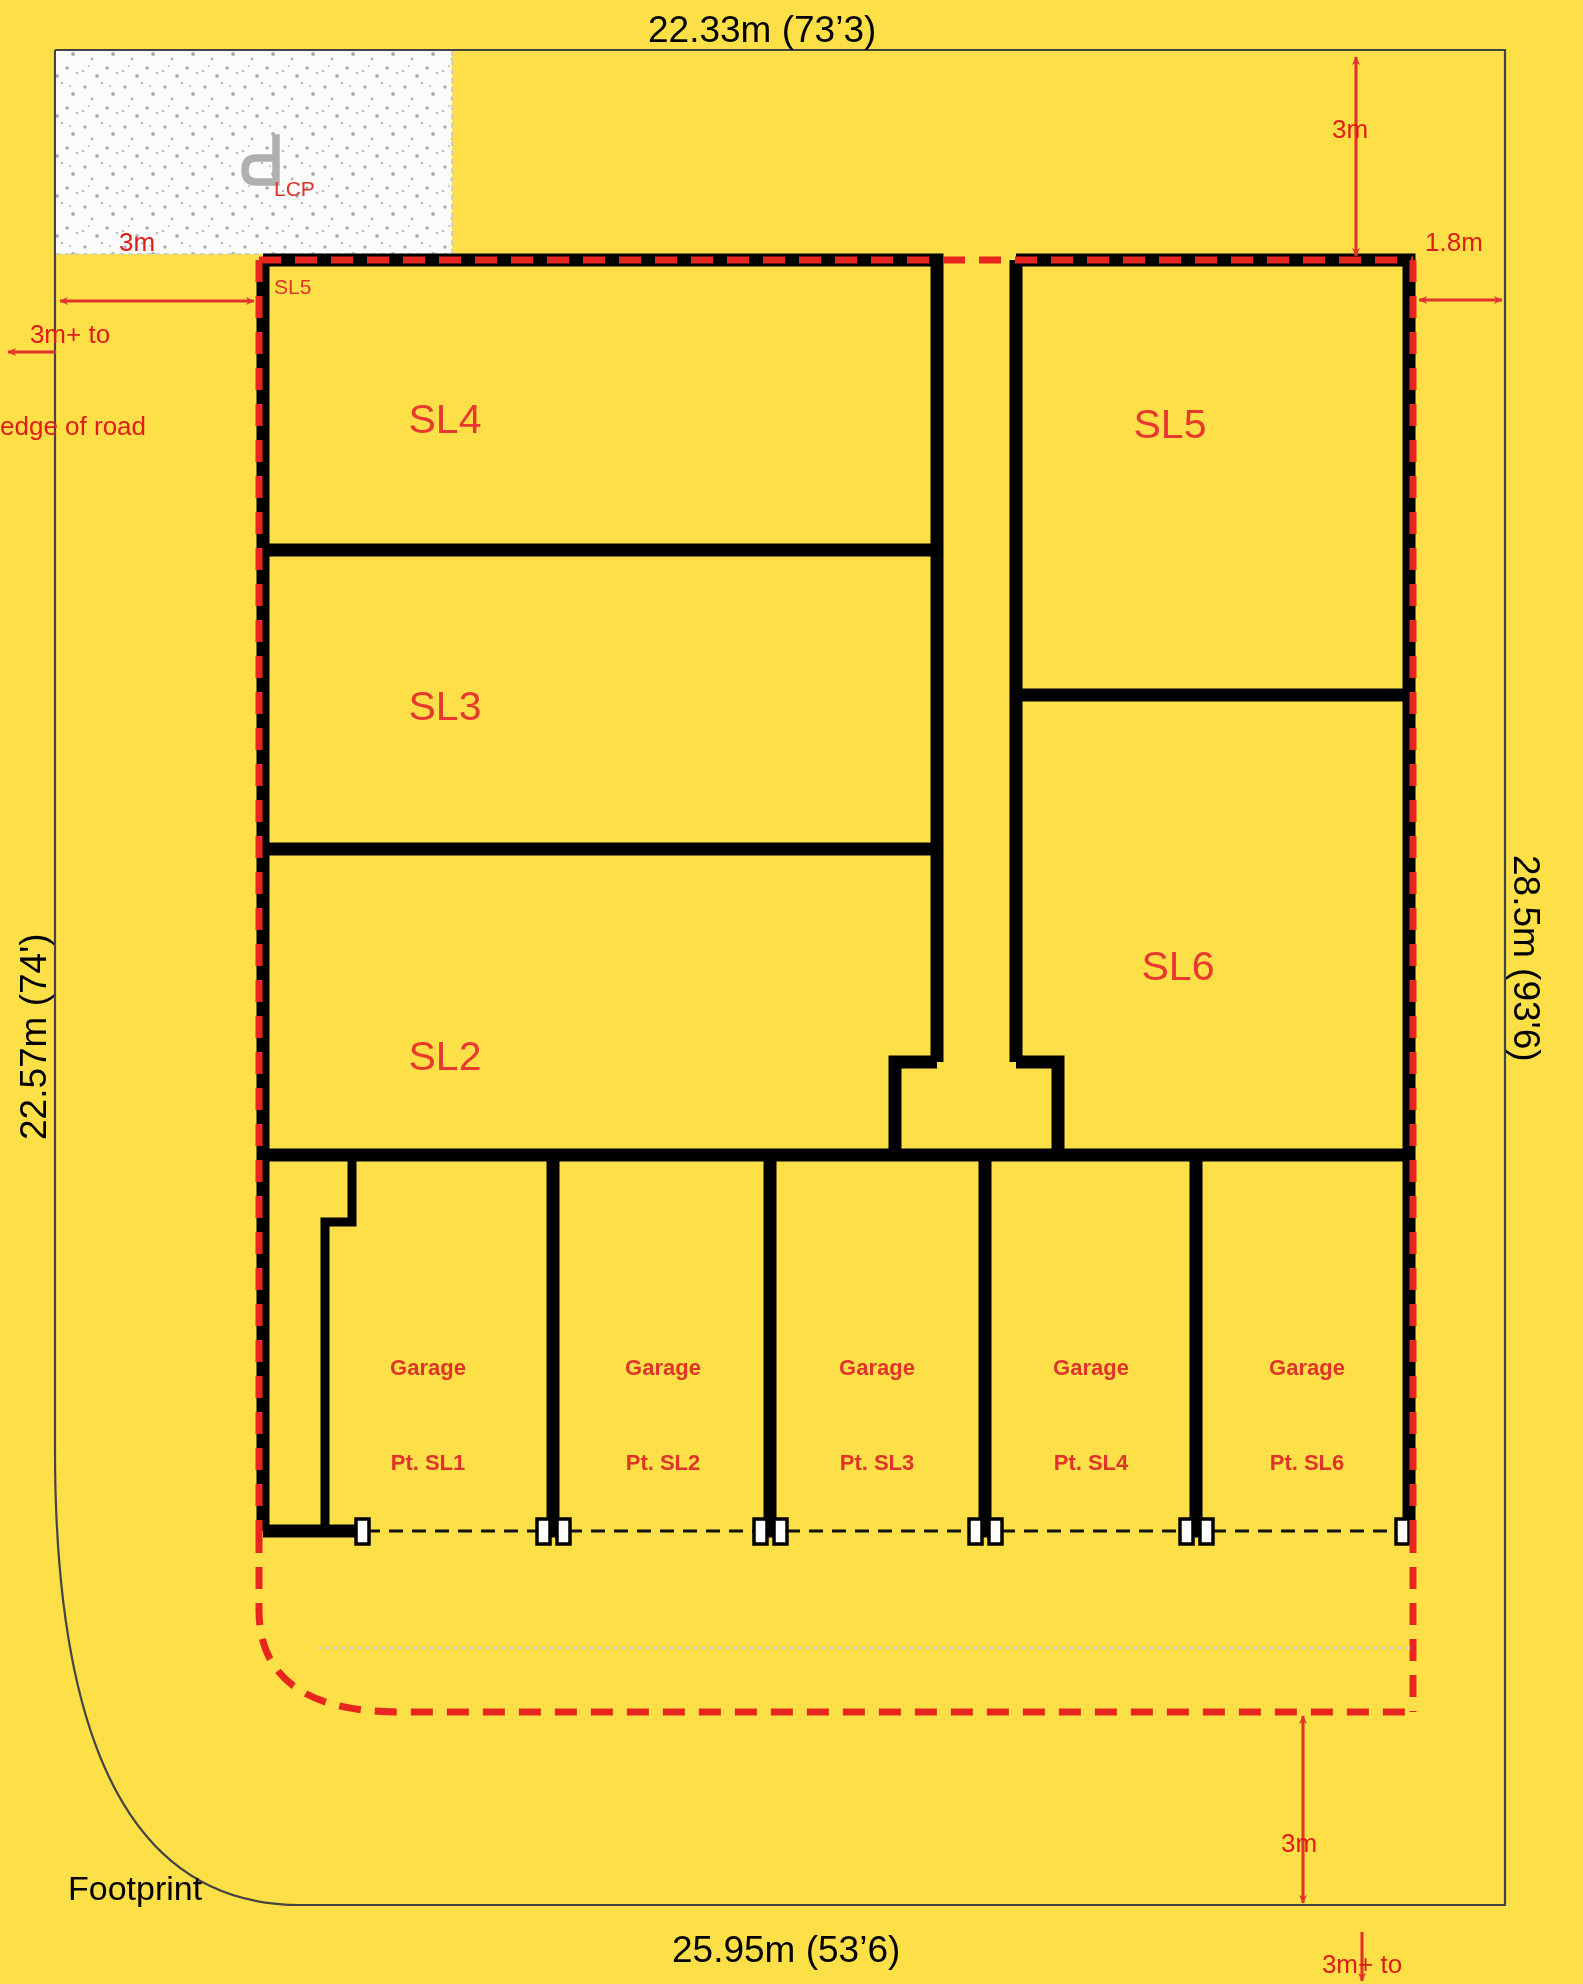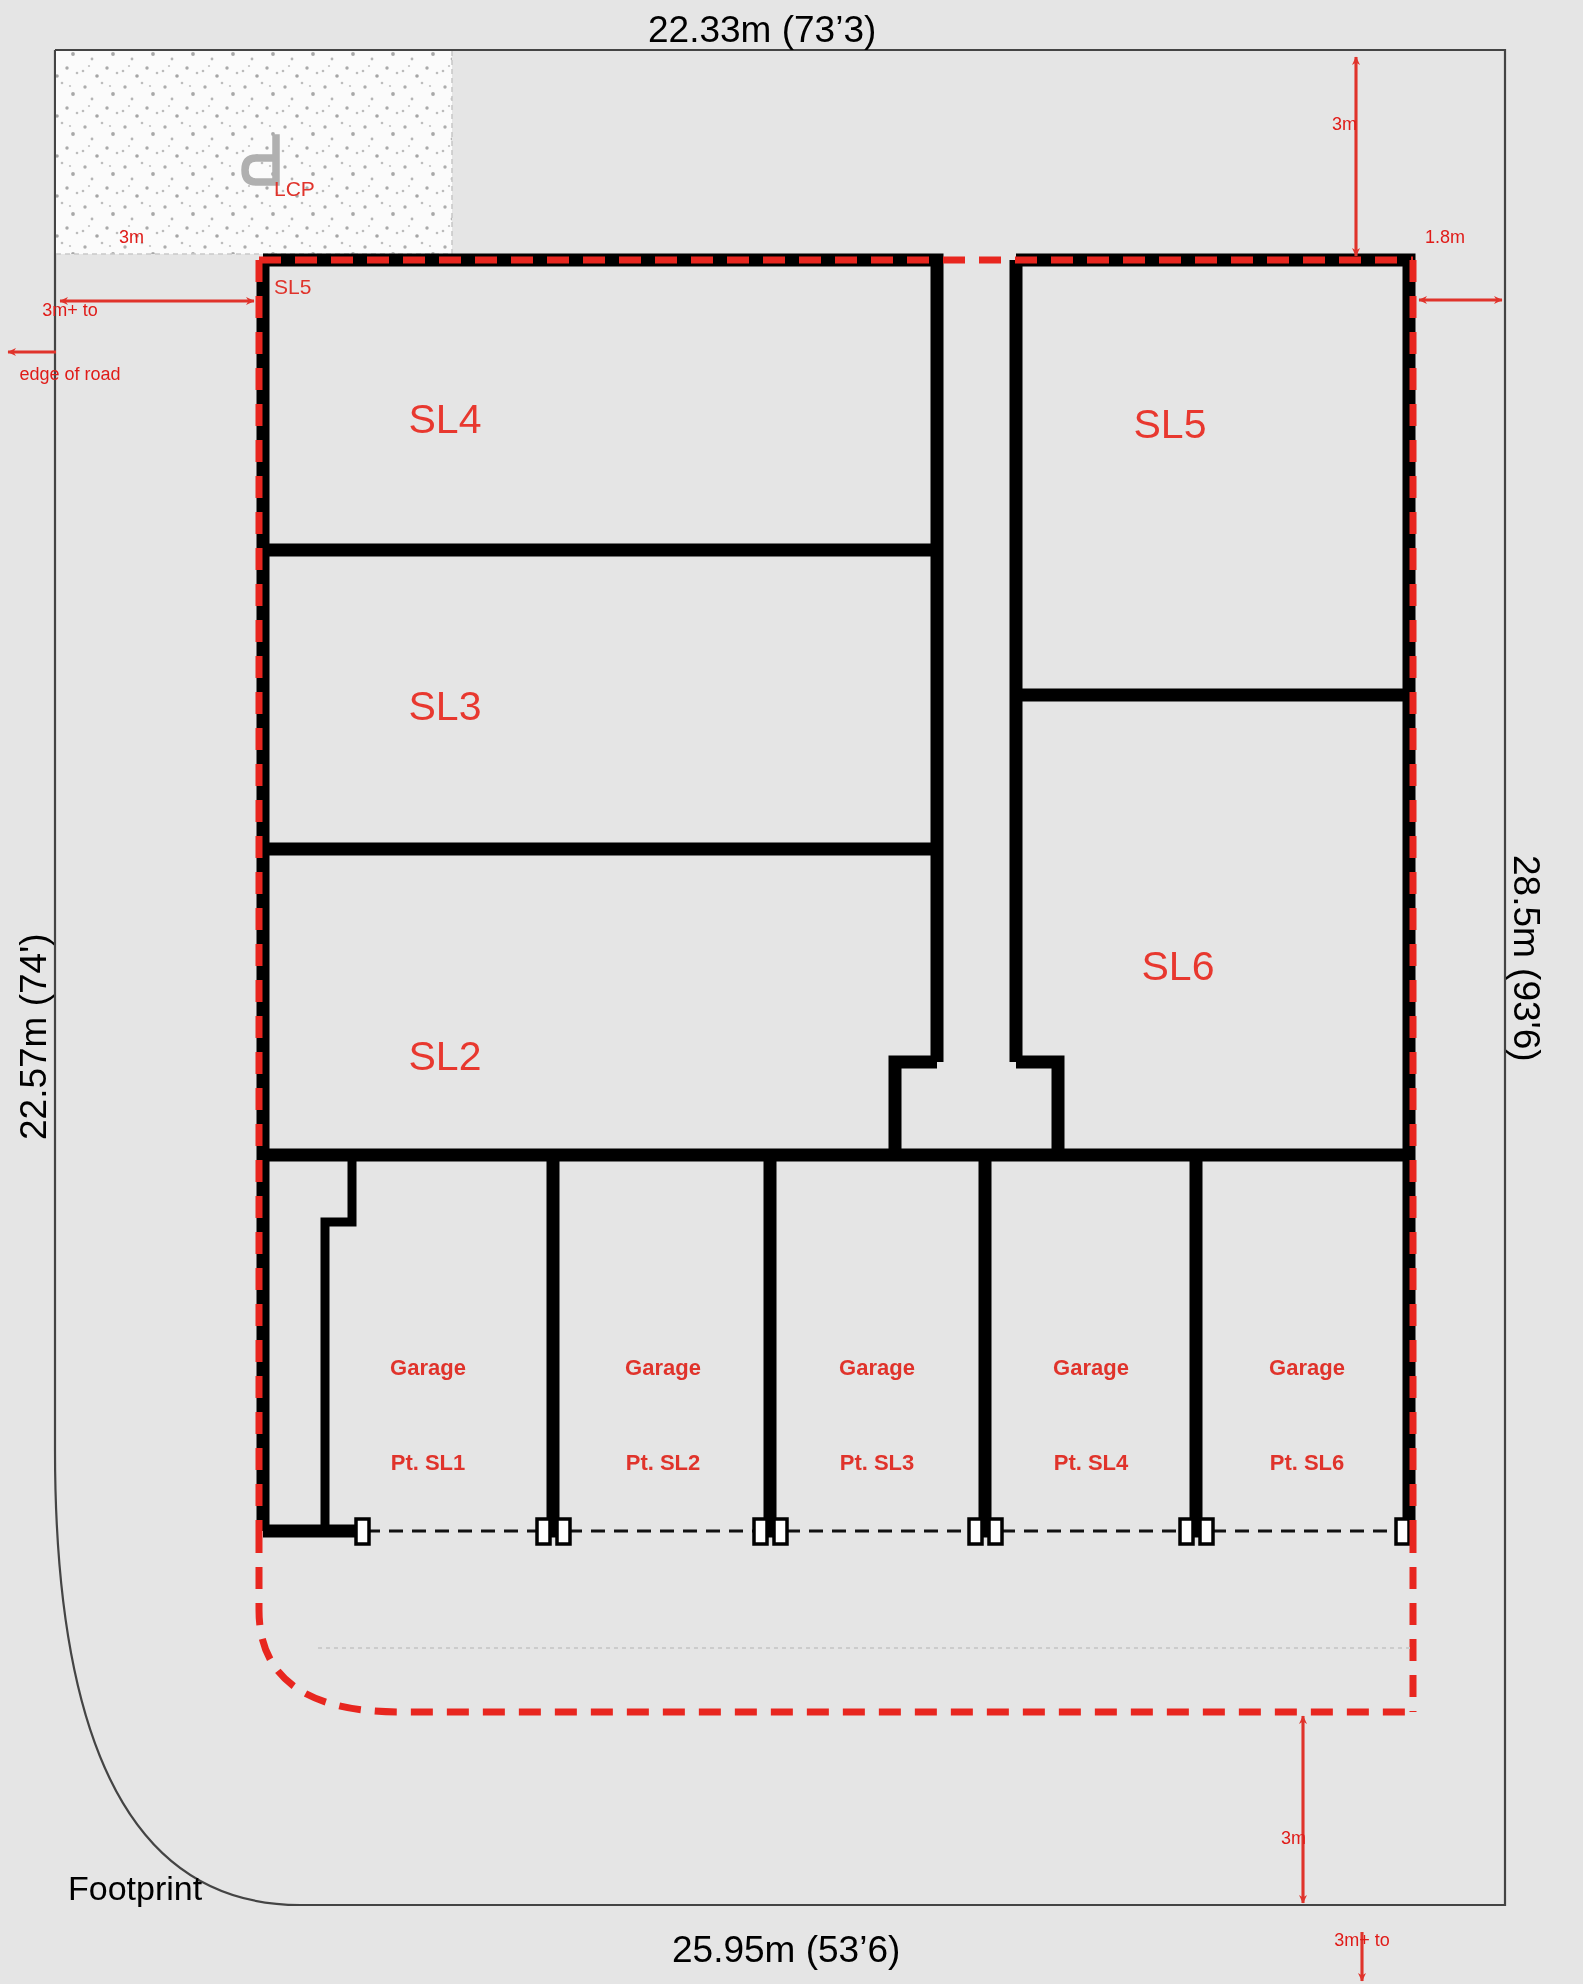--- a/index.html
+++ b/index.html
@@ -9,40 +9,40 @@
   }
   body {
     font-family: "Liberation Sans", sans-serif;
     color: #000000;
   }
   #plan-root {
     position: relative;
     width: 1583px;
     height: 1984px;
     overflow: hidden;
-    background: #e5e5e5;
+    background: #fde047;
   }
   #plan-svg {
     position: absolute;
     left: 0;
     top: 0;
   }
   .txt {
     position: absolute;
     white-space: pre;
     line-height: 1.18;
   }
   .dim-black {
     color: #000000;
     font-size: 37px;
     font-weight: 400;
   }
   .dim-red {
     color: #e01b18;
-    font-size: 18px;
+    font-size: 26px;
     font-weight: 400;
     text-align: center;
   }
   .unit-label {
     color: #e8382f;
     font-size: 41px;
     font-weight: 400;
     text-align: center;
   }
   .garage-label {

